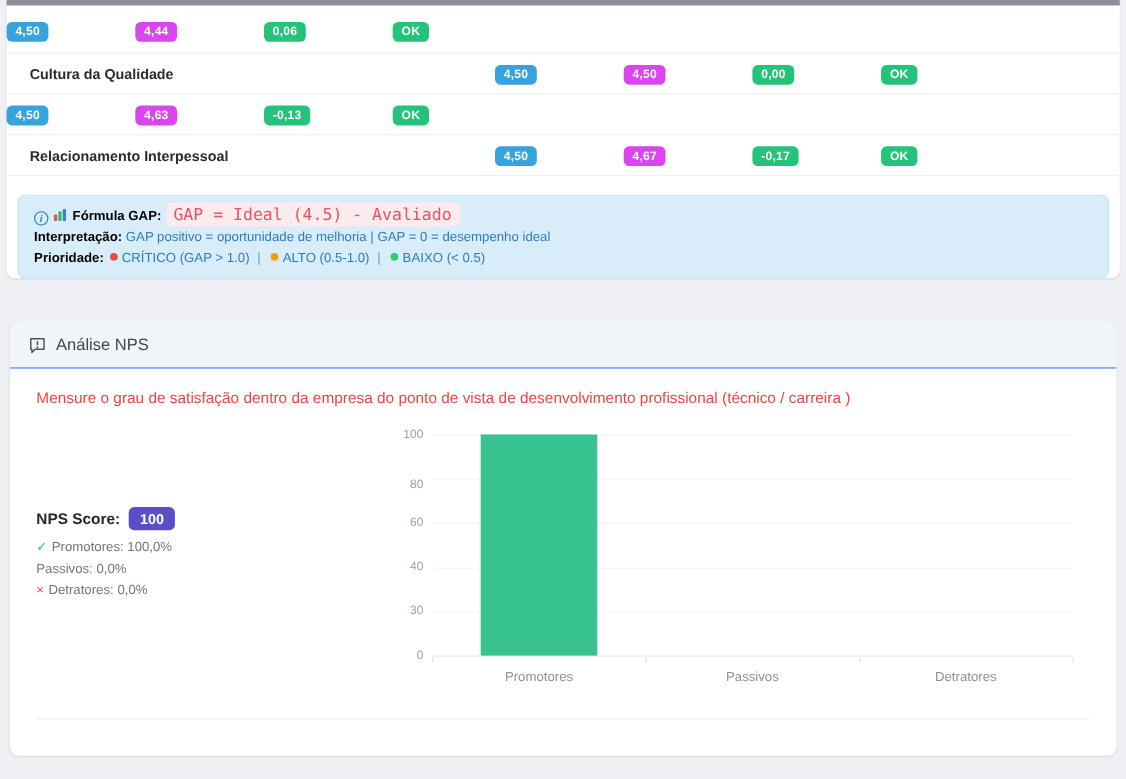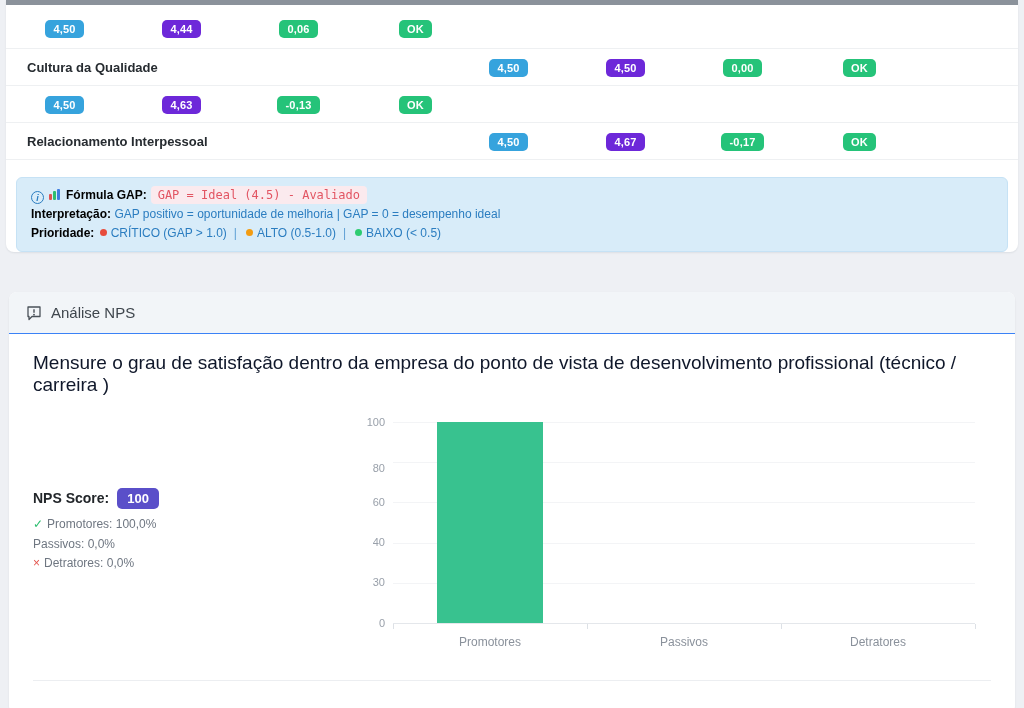--- a/index.html
+++ b/index.html
@@ -21,29 +21,29 @@
   }
   .cut-strip { height:5px; background:#8b929b; }
 
   .gap-row {
     display:flex; align-items:center;
     height:37px;
     border-bottom:1px solid #eef0f2;
   }
   .gap-row:first-child { height:44px; padding-top:4px; }
   .gap-name { flex:1; padding-left:21px; font-size:13px; font-weight:700; color:#262b30; }
-  .gcol { width:117px; text-align:center; }
+  .gcol { width:117px; }
   .gspacer { width:100px; }
 
   .badge {
     display:inline-block; padding:3px 8px; border-radius:5px;
     font-size:11px; font-weight:700; color:#fff; letter-spacing:.2px;
   }
   .b-ideal  { background:#36a3dd; }
-  .b-aval   { background:#6d28d9; }
+  .b-aval   { background:#d946ef; }
   .b-gap, .b-status { background:#25c379; }
 
   .alert {
     margin:17px 10px 3px;
     background:#d8ecf9;
     border:1px solid #c6e2f5;
     border-radius:6px;
     padding:8px 14px;
     color:#2b7dc0;
     font-size:12px;
@@ -56,40 +56,40 @@
     font-size:9px; line-height:12px; text-align:center;
     font-style:italic; font-weight:700; margin-right:5px; vertical-align:-2px;
   }
   .mini-chart-icon { display:inline-flex; align-items:flex-end; gap:1px; height:11px; margin-right:6px; vertical-align:-1px; }
   .mini-chart-icon i { width:3px; display:inline-block; border-radius:1px; }
   .mb1 { height:6px;  background:#e05252; }
   .mb2 { height:9px;  background:#2ebd70; }
   .mb3 { height:11px; background:#3d7de0; }
   code.formula {
     font-family:"DejaVu Sans Mono", monospace;
-    font-size:12px; color:#e25563; background:#fbeaee;
+    font-size:15px; color:#e25563; background:#fbeaee;
     padding:2px 7px; border-radius:4px; margin-left:4px;
   }
   .dot { display:inline-block; width:7px; height:7px; border-radius:50%; margin:0 4px 0 2px; vertical-align:1px; }
   .sep { margin:0 7px; color:#5d9fd4; font-weight:400; }
 
   
   .card-nps {
     margin:40px 9px 0;
     border-radius:8px;
     box-shadow:0 1px 2px rgba(16,24,40,.08);
     overflow:hidden;
   }
   .nps-header {
     height:42px; background:#f2f5f8; border-bottom:1px solid #3b82f6;
     display:flex; align-items:center; gap:9px; padding:0 17px;
   }
   .nps-title { font-size:15px; color:#3f464d; font-weight:500; }
   .nps-body { padding:18px 24px 0; }
-  .nps-desc { margin:0 0 24px; font-size:19px; color:#0f172a; }
+  .nps-desc { margin:0 0 24px; font-size:14px; color:#ef4444; }
 
   .nps-row { display:flex; height:235px; }
   .nps-summary { width:320px; padding-top:70px; }
   .score-line { font-size:14px; font-weight:700; color:#22262a; margin-bottom:9px; }
   .score-badge {
     background:#5a4fc9; color:#fff; border-radius:5px;
     padding:3px 10px; margin-left:8px; font-size:13px; font-weight:700;
   }
   .stat { font-size:12px; color:#6e7681; line-height:19.5px; }
   .icon-check { color:#2fbf71; margin-right:4px; }

